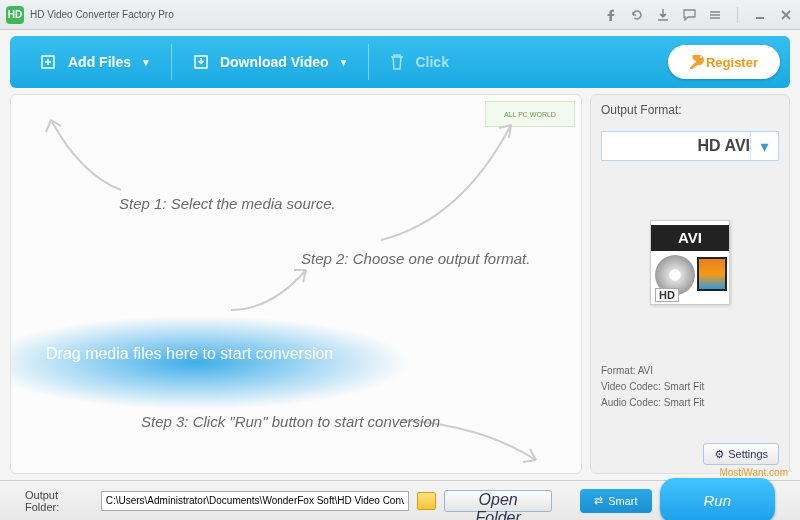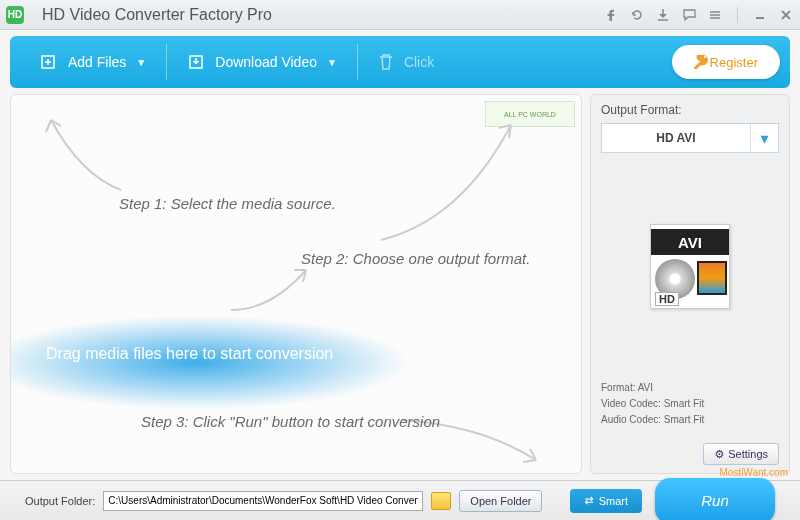--- a/index.html
+++ b/index.html
@@ -1,63 +1,63 @@
 <!DOCTYPE html>
 <html><head>
 <meta charset="utf-8">
 <style>
 * { margin: 0; padding: 0; box-sizing: border-box; font-family: Arial, sans-serif; }
 body { width: 800px; height: 520px; background: #f5f5f5; overflow: hidden; position: relative; }
 
 .titlebar { height: 30px; background: linear-gradient(#eef2f4, #e4e8ea); display: flex; align-items: center; padding: 0 6px; border-bottom: 1px solid #ccc; }
 .logo { width: 18px; height: 18px; background: #3fb85a; border-radius: 4px; display: flex; align-items: center; justify-content: center; color: #fff; font-size: 10px; font-weight: bold; margin-right: 6px; }
-.title { font-size: 16px; color: #555; flex: 1; margin-left: 12px; }
+.title { font-size: 10px; color: #555; flex: 1; }
 .tb-icons { display: flex; gap: 10px; align-items: center; }
 .tb-icon { width: 16px; height: 16px; color: #888; cursor: pointer; display: flex; align-items: center; justify-content: center; }
 .tb-sep { width: 1px; height: 16px; background: #ccc; margin: 0 4px; }
 
-.toolbar { height: 52px; margin: 6px 10px; background: linear-gradient(#36bfef, #1aa9e2); border-radius: 6px; display: flex; align-items: center; padding: 0 10px; gap: 0; }
+.toolbar { height: 52px; margin: 6px 10px; background: linear-gradient(#36bfef, #1aa9e2); border-radius: 6px; display: flex; align-items: center; padding: 0 10px; gap: 0; font-weight: bold; }
 .tbtn { display: flex; align-items: center; gap: 10px; color: #fff; font-size: 14px; padding: 0 20px; height: 100%; cursor: pointer; }
 .tbtn .caret { font-size: 10px; }
 .tsep { width: 1px; height: 36px; background: rgba(255,255,255,0.4); }
 .tbtn.disabled { opacity: 0.6; }
 .spacer { flex: 1; }
 .register { background: #fff; color: #ee9a1a; border-radius: 18px; height: 34px; padding: 0 22px; display: flex; align-items: center; gap: 0; font-size: 13px; cursor: pointer; box-shadow: 0 1px 3px rgba(0,0,0,0.2); }
 
 .main { display: flex; height: 380px; margin: 0 10px; gap: 8px; }
 .drop-area { flex: 1; background: #fcfcfc; border-radius: 6px; border: 1px solid #e0e0e0; position: relative; overflow: hidden; font-family: "Comic Sans MS", cursive; }
 .drop-text { position: absolute; left: 35px; top: 250px; color: #fff; font-size: 16px; font-family: Arial; z-index: 2; }
 .blob { position: absolute; left: -30px; top: 220px; width: 430px; height: 95px; background: radial-gradient(ellipse, rgba(30,160,230,0.85), rgba(30,160,230,0) 70%); }
 .step { position: absolute; color: #6a6a6a; font-size: 15px; font-style: italic; }
 .step1 { left: 108px; top: 100px; }
 .step2 { left: 290px; top: 155px; }
 .step3 { left: 130px; top: 318px; }
 .watermark { position: absolute; right: 6px; top: 6px; width: 90px; height: 26px; border: 1px solid #d4e8c7; background: #f2f9ed; font-size: 7px; color: #6a9b4e; display: flex; align-items: center; justify-content: center; }
 
 .arrow { position: absolute; stroke: #ccc; stroke-width: 2; fill: none; }
 
-.side { width: 200px; background: #f0f0f0; border-radius: 6px; border: 1px solid #ddd; display: flex; flex-direction: column; padding: 8px 10px; }
+.side { width: 200px; background: #f0f0f0; border-radius: 6px; border: 1px solid #ddd; display: flex; flex-direction: column; padding: 8px 10px; gap: 8px; }
 .side-title { font-size: 12px; color: #555; margin-bottom: 6px; }
 .fmt-select { height: 30px; background: #fff; border: 1px solid #bcd8f0; display: flex; align-items: center; cursor: pointer; }
-.fmt-label { flex: 1; text-align: center; font-weight: bold; font-size: 12px; color: #444; }
+.fmt-label { flex: 1; text-align: right; font-weight: bold; font-size: 16px; color: #444; }
 .fmt-arrow { width: 28px; height: 100%; border-left: 1px solid #d0e4f4; display: flex; align-items: center; justify-content: center; color: #3a9bdc; }
 .fmt-preview { flex: 1; display: flex; align-items: center; justify-content: center; margin: 10px 0; }
 .fmt-icon { width: 80px; height: 85px; background: #fff; border: 1px solid #ccc; position: relative; box-shadow: 1px 1px 3px rgba(0,0,0,0.15); }
 .fmt-avi { position: absolute; top: 4px; left: 0; right: 0; height: 26px; background: #222; color: #fff; font-weight: bold; font-size: 15px; display: flex; align-items: center; justify-content: center; }
 .fmt-disc { position: absolute; left: 4px; top: 34px; width: 40px; height: 40px; border-radius: 50%; background: radial-gradient(circle, #fff 18%, #ddd 22%, #aaa 60%, #777); }
 .fmt-film { position: absolute; right: 2px; top: 36px; width: 30px; height: 34px; background: linear-gradient(#e67e22, #f39c12, #3498db); border: 2px solid #222; }
 .fmt-hd { position: absolute; bottom: 2px; left: 4px; background: #fff; color: #333; font-weight: bold; font-size: 11px; padding: 0 3px; border: 1px solid #aaa; }
-.info { font-size: 10px; color: #666; line-height: 1.6; margin-bottom: 15px; }
+.info { font-size: 10px; color: #666; line-height: 1.6; margin-bottom: 24px; }
 .settings-btn { align-self: flex-end; height: 22px; padding: 0 10px; background: linear-gradient(#fefefe,#e8e8e8); border: 1px solid #b0c8e0; border-radius: 3px; font-size: 11px; color: #336; display: flex; align-items: center; gap: 4px; cursor: pointer; }
 
 .footer { height: 40px; border-top: 1px solid #ccc; background: linear-gradient(#f4f4f4,#e8e8e8); display: flex; align-items: center; padding: 0 25px; gap: 8px; position: absolute; bottom: 0; left: 0; right: 0; }
 .folder-label { font-size: 11px; color: #444; }
 .folder-input { width: 320px; height: 20px; font-size: 10px; padding: 0 4px; border: 1px solid #aaa; background: #fff; }
 .folder-icon { width: 20px; height: 18px; background: linear-gradient(#ffe47a,#f5c23e); border: 1px solid #d4a017; border-radius: 2px; cursor: pointer; }
-.open-btn { height: 22px; padding: 0 10px; background: linear-gradient(#fefefe,#e4e4e4); border: 1px solid #9bb8d3; border-radius: 3px; font-size: 11px; color: #335; cursor: pointer; }
+.open-btn { height: 22px; padding: 0 10px; background: linear-gradient(#fefefe,#e4e4e4); border: 1px solid #9bb8d3; border-radius: 3px; font-size: 16px; color: #335; cursor: pointer; font-style: italic; }
 .merge-btn { height: 24px; padding: 0 14px; background: linear-gradient(#2aa8e8,#1a90d0); color: #fff; border-radius: 4px; font-size: 11px; display: flex; align-items: center; gap: 5px; cursor: pointer; margin-left: 20px; }
 .run-btn { width: 120px; height: 46px; background: linear-gradient(#44c4ff,#1a9ee8); color: #fff; border-radius: 15px; font-size: 15px; font-style: italic; display: flex; align-items: center; justify-content: center; cursor: pointer; margin-left: auto; box-shadow: 0 1px 3px rgba(0,0,0,0.3); }
 
 .brand { position: absolute; bottom: 42px; right: 12px; font-size: 10px; color: #f0a030; }
 </style>
 </head>
 <body>
 
 <div class="titlebar">
   <div class="logo">HD</div>

